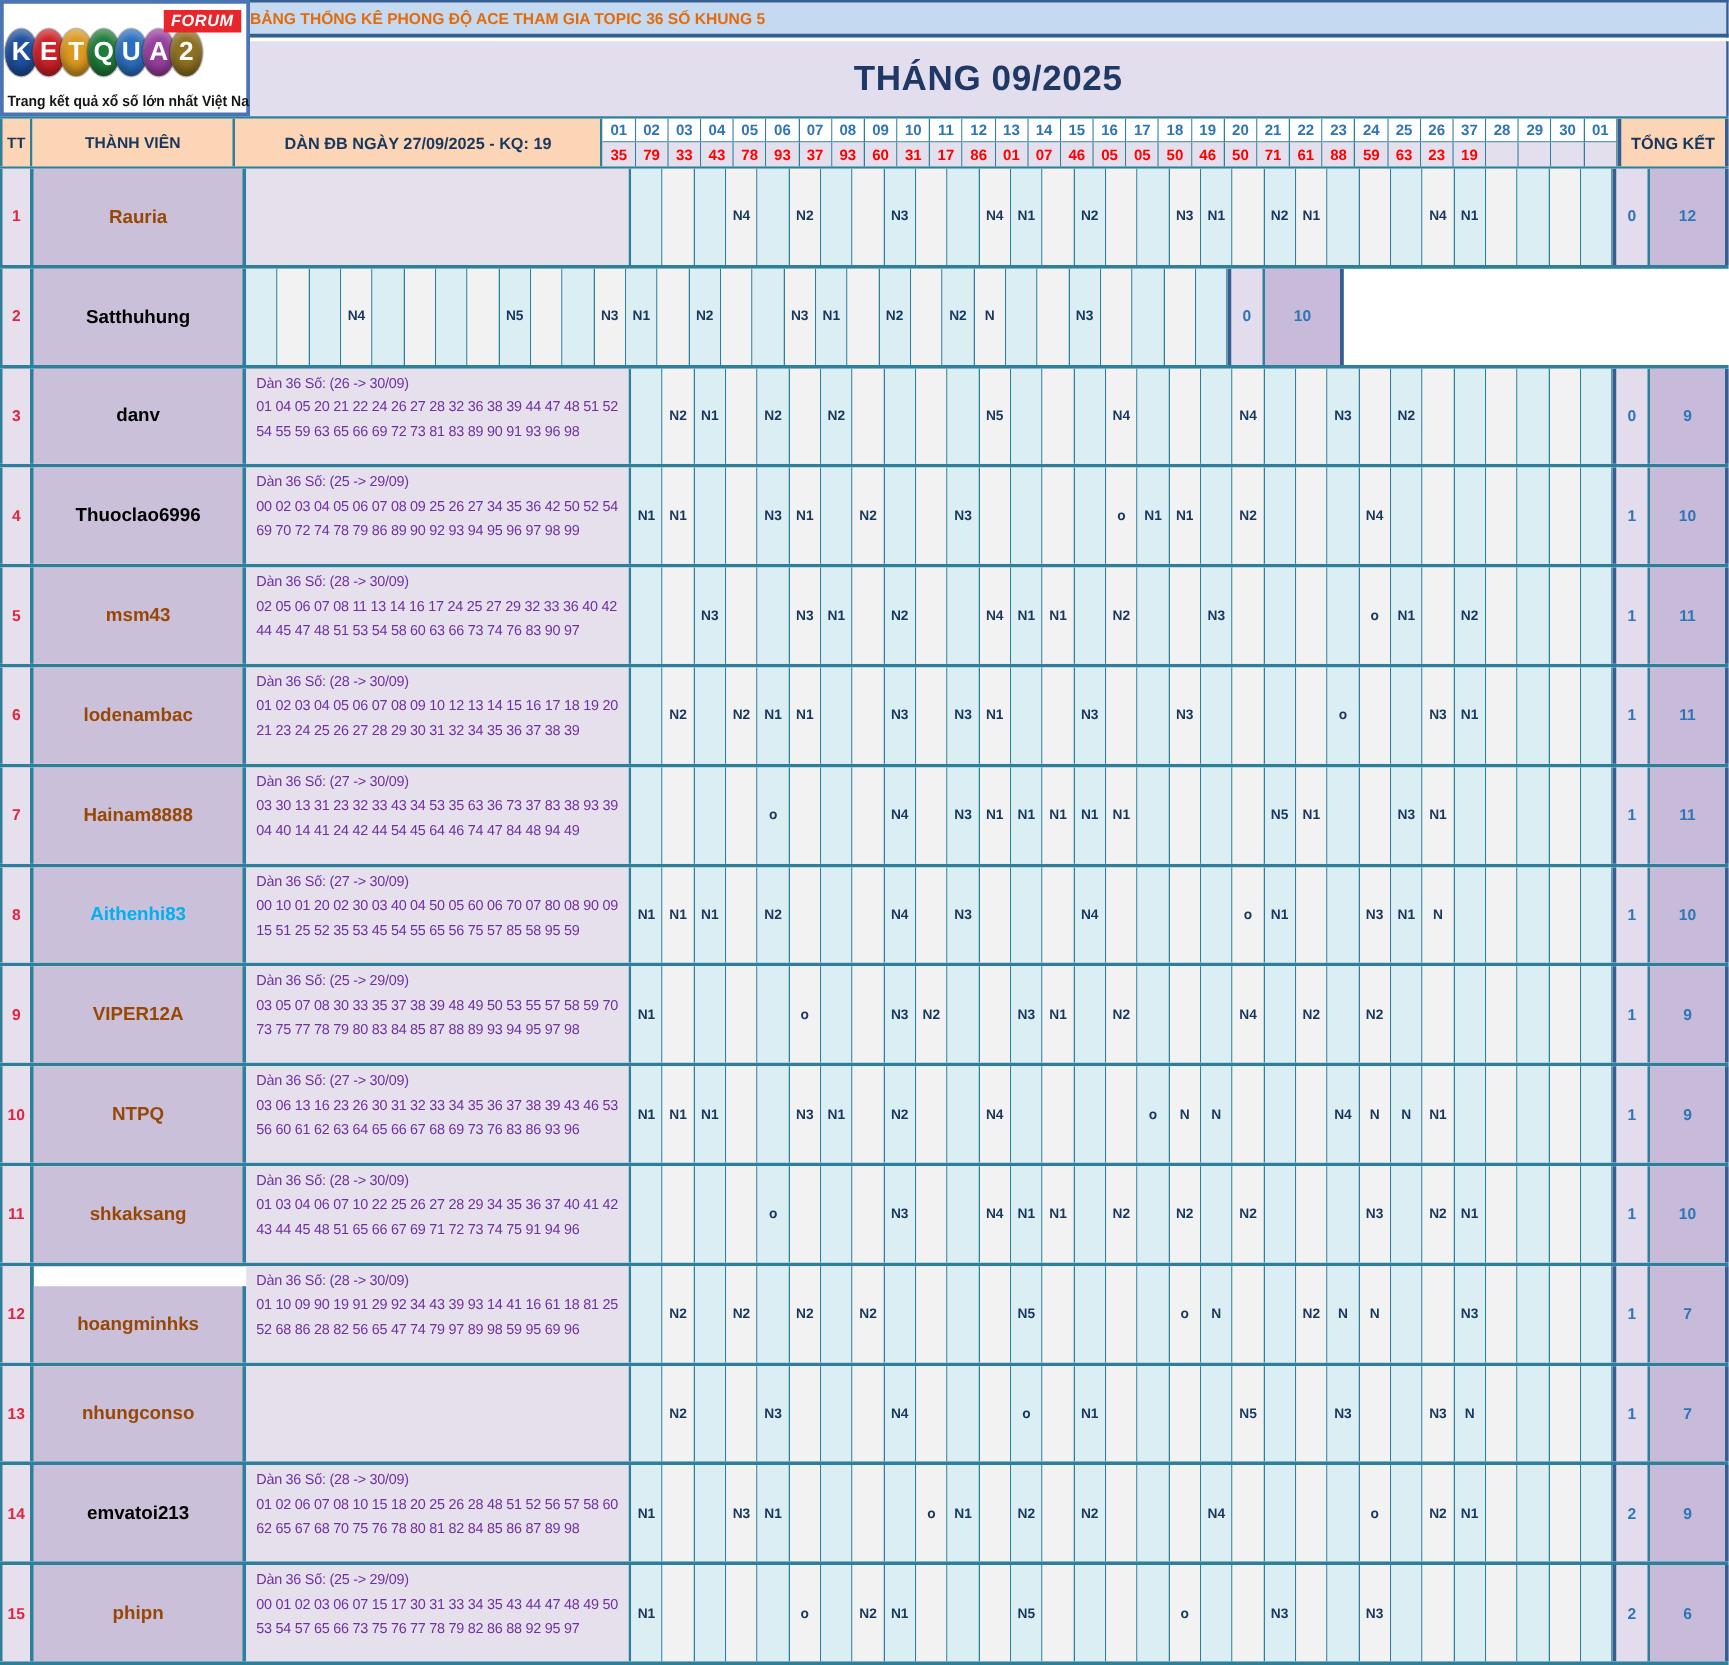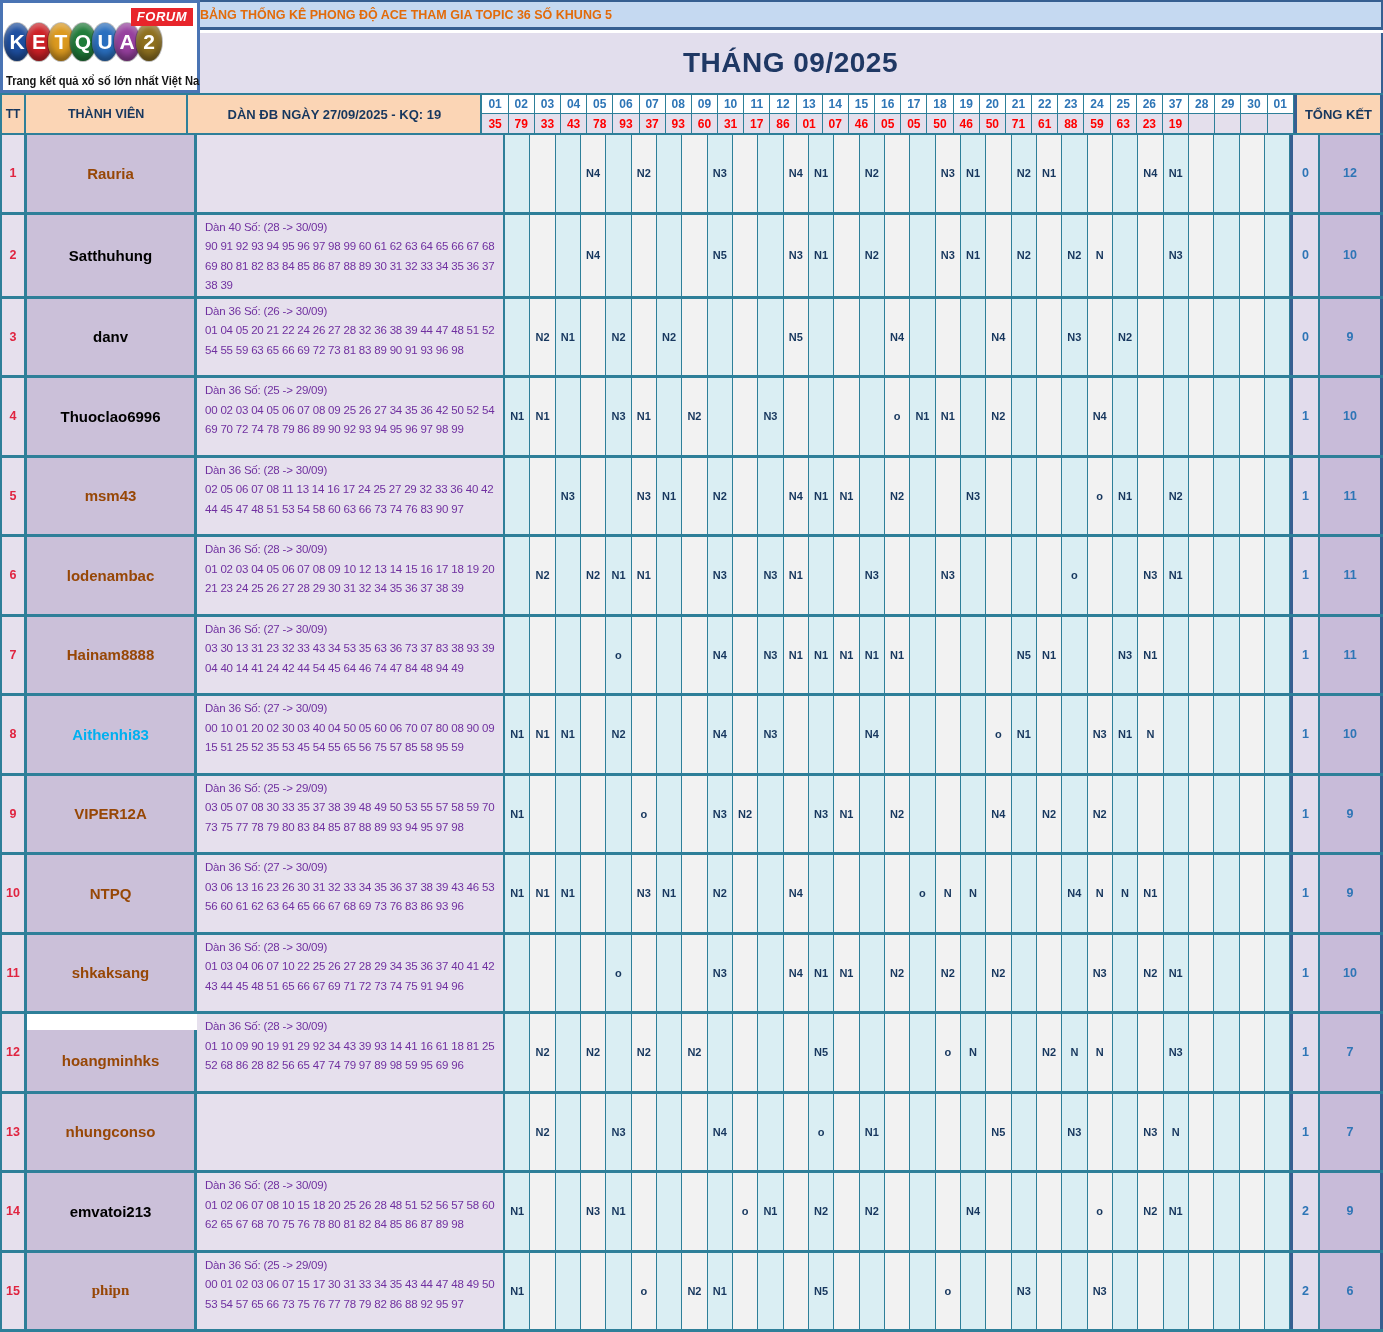--- a/index.html
+++ b/index.html
@@ -267,24 +267,20 @@
           <div class="day-cell c-odd"></div>
           <div class="day-cell c-even"></div>
           <div class="day-cell c-odd"></div>
         </div>
         <div class="miss-cell">0</div>
         <div class="total-cell">12</div>
       </div>
       <div class="member-row">
         <div class="tt-cell">2</div>
         <div class="name-cell" style="color: rgb(0, 0, 0);">Satthuhung</div>
-        <div class="dan-cell">
-          <span class="dan-title">Dàn 40 Số: (28 -&gt; 30/09)</span>
-          <span class="dan-numbers">90 91 92 93 94 95 96 97 98 99 60 61 62 63 64 65 66 67 68 69 80 81 82 83 84 85 86 87 88 89 30 31 32 33 34 35 36 37 38 39</span>
-        </div>
         <div class="day-cells">
           <div class="day-cell c-odd"></div>
           <div class="day-cell c-even"></div>
           <div class="day-cell c-odd"></div>
           <div class="day-cell c-even">N4</div>
           <div class="day-cell c-odd"></div>
           <div class="day-cell c-even"></div>
           <div class="day-cell c-odd"></div>
           <div class="day-cell c-even"></div>
           <div class="day-cell c-odd">N5</div>
@@ -822,21 +818,21 @@
           <div class="day-cell c-even"></div>
           <div class="day-cell c-odd"></div>
           <div class="day-cell c-even"></div>
           <div class="day-cell c-odd"></div>
         </div>
         <div class="miss-cell">2</div>
         <div class="total-cell">9</div>
       </div>
       <div class="member-row">
         <div class="tt-cell">15</div>
-        <div class="name-cell" style="color: rgb(151, 71, 6); font-family: Liberation Serif, serif;">phipn</div>
+        <div class="name-cell" style="color: rgb(151, 71, 6);">phipn</div>
         <div class="dan-cell">
           <span class="dan-title">Dàn 36 Số: (25 -&gt; 29/09)</span>
           <span class="dan-numbers">00 01 02 03 06 07 15 17 30 31 33 34 35 43 44 47 48 49 50 53 54 57 65 66 73 75 76 77 78 79 82 86 88 92 95 97</span>
         </div>
         <div class="day-cells">
           <div class="day-cell c-odd">N1</div>
           <div class="day-cell c-even"></div>
           <div class="day-cell c-odd"></div>
           <div class="day-cell c-even"></div>
           <div class="day-cell c-odd"></div>

